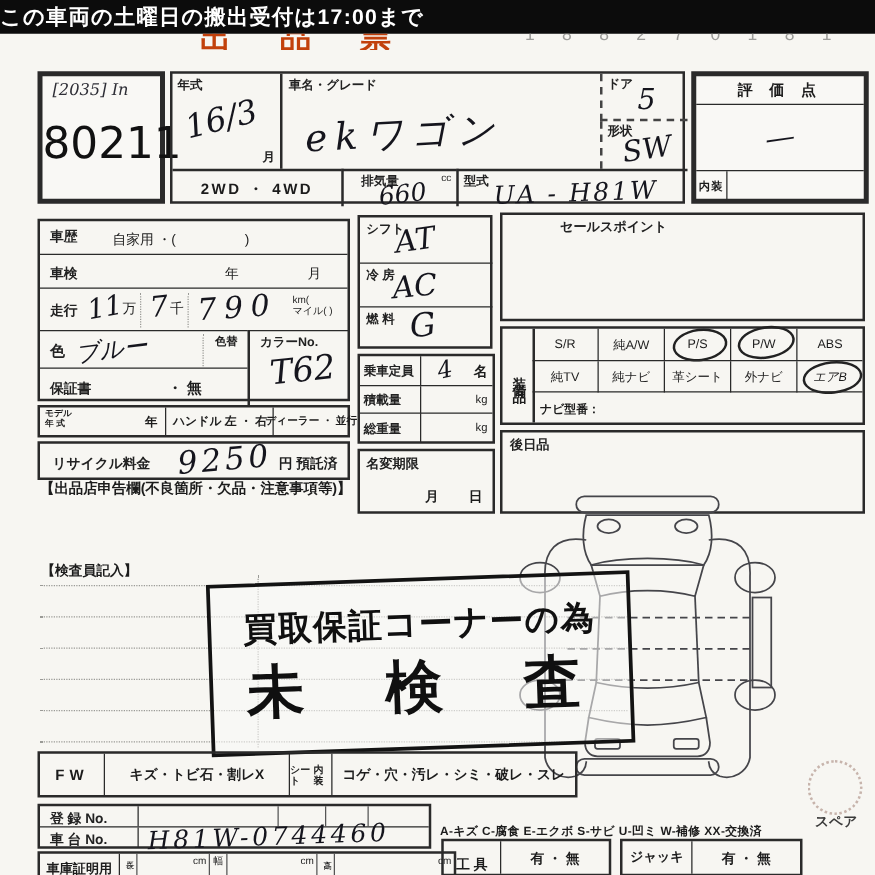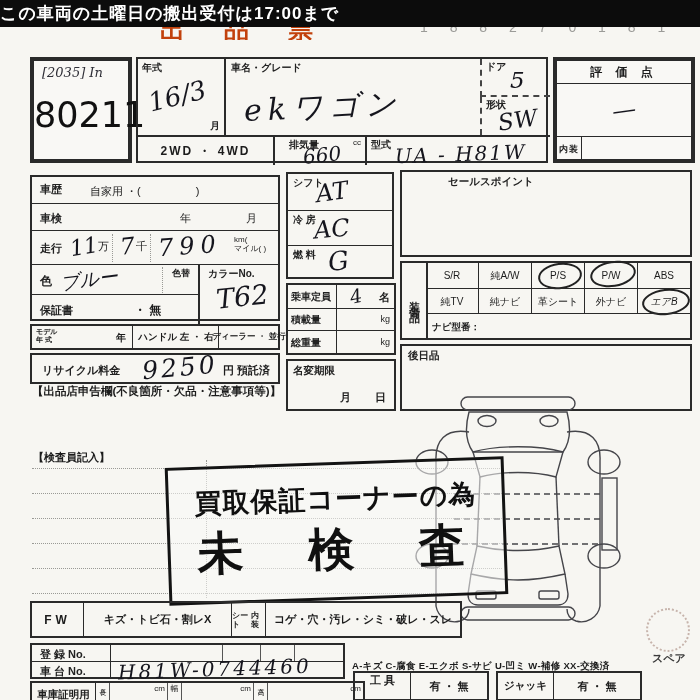--- a/index.html
+++ b/index.html
@@ -347,21 +347,21 @@
     <div class="cell" style="flex:1;position:relative;">
       <span style="position:absolute;right:2px;top:1px;font-size:8px;">cm</span>
     </div>
   </div>
 
   <div class="abs" style="left:352px;top:655px;">
     <span style="font-size:9.5px;font-weight:bold;letter-spacing:0.3px;">A-キズ C-腐食 E-エクボ S-サビ U-凹ミ W-補修 XX-交換済</span>
   </div>
 
   <div class="box" style="left:353px;top:671px;width:136px;height:30px;display:flex;">
-    <div class="cell" style="width:56px;display:flex;align-items:flex-start;justify-content:center;border-right:1.5px solid #2a2a2a;">
+    <div class="cell" style="width:46px;display:flex;align-items:flex-end;justify-content:center;border-right:1.5px solid #2a2a2a;">
       <span style="font-size:11px;font-weight:bold;">工 具</span>
     </div>
     <div class="cell" style="flex:1;display:flex;align-items:center;justify-content:center;">
       <span style="font-size:11px;font-weight:bold;">有 ・ 無</span>
     </div>
   </div>
   <div class="box" style="left:496px;top:671px;width:146px;height:30px;display:flex;">
     <div class="cell" style="width:56px;display:flex;align-items:center;justify-content:center;border-right:1.5px solid #2a2a2a;">
       <span style="font-size:10.5px;font-weight:bold;">ジャッキ</span>
     </div>

